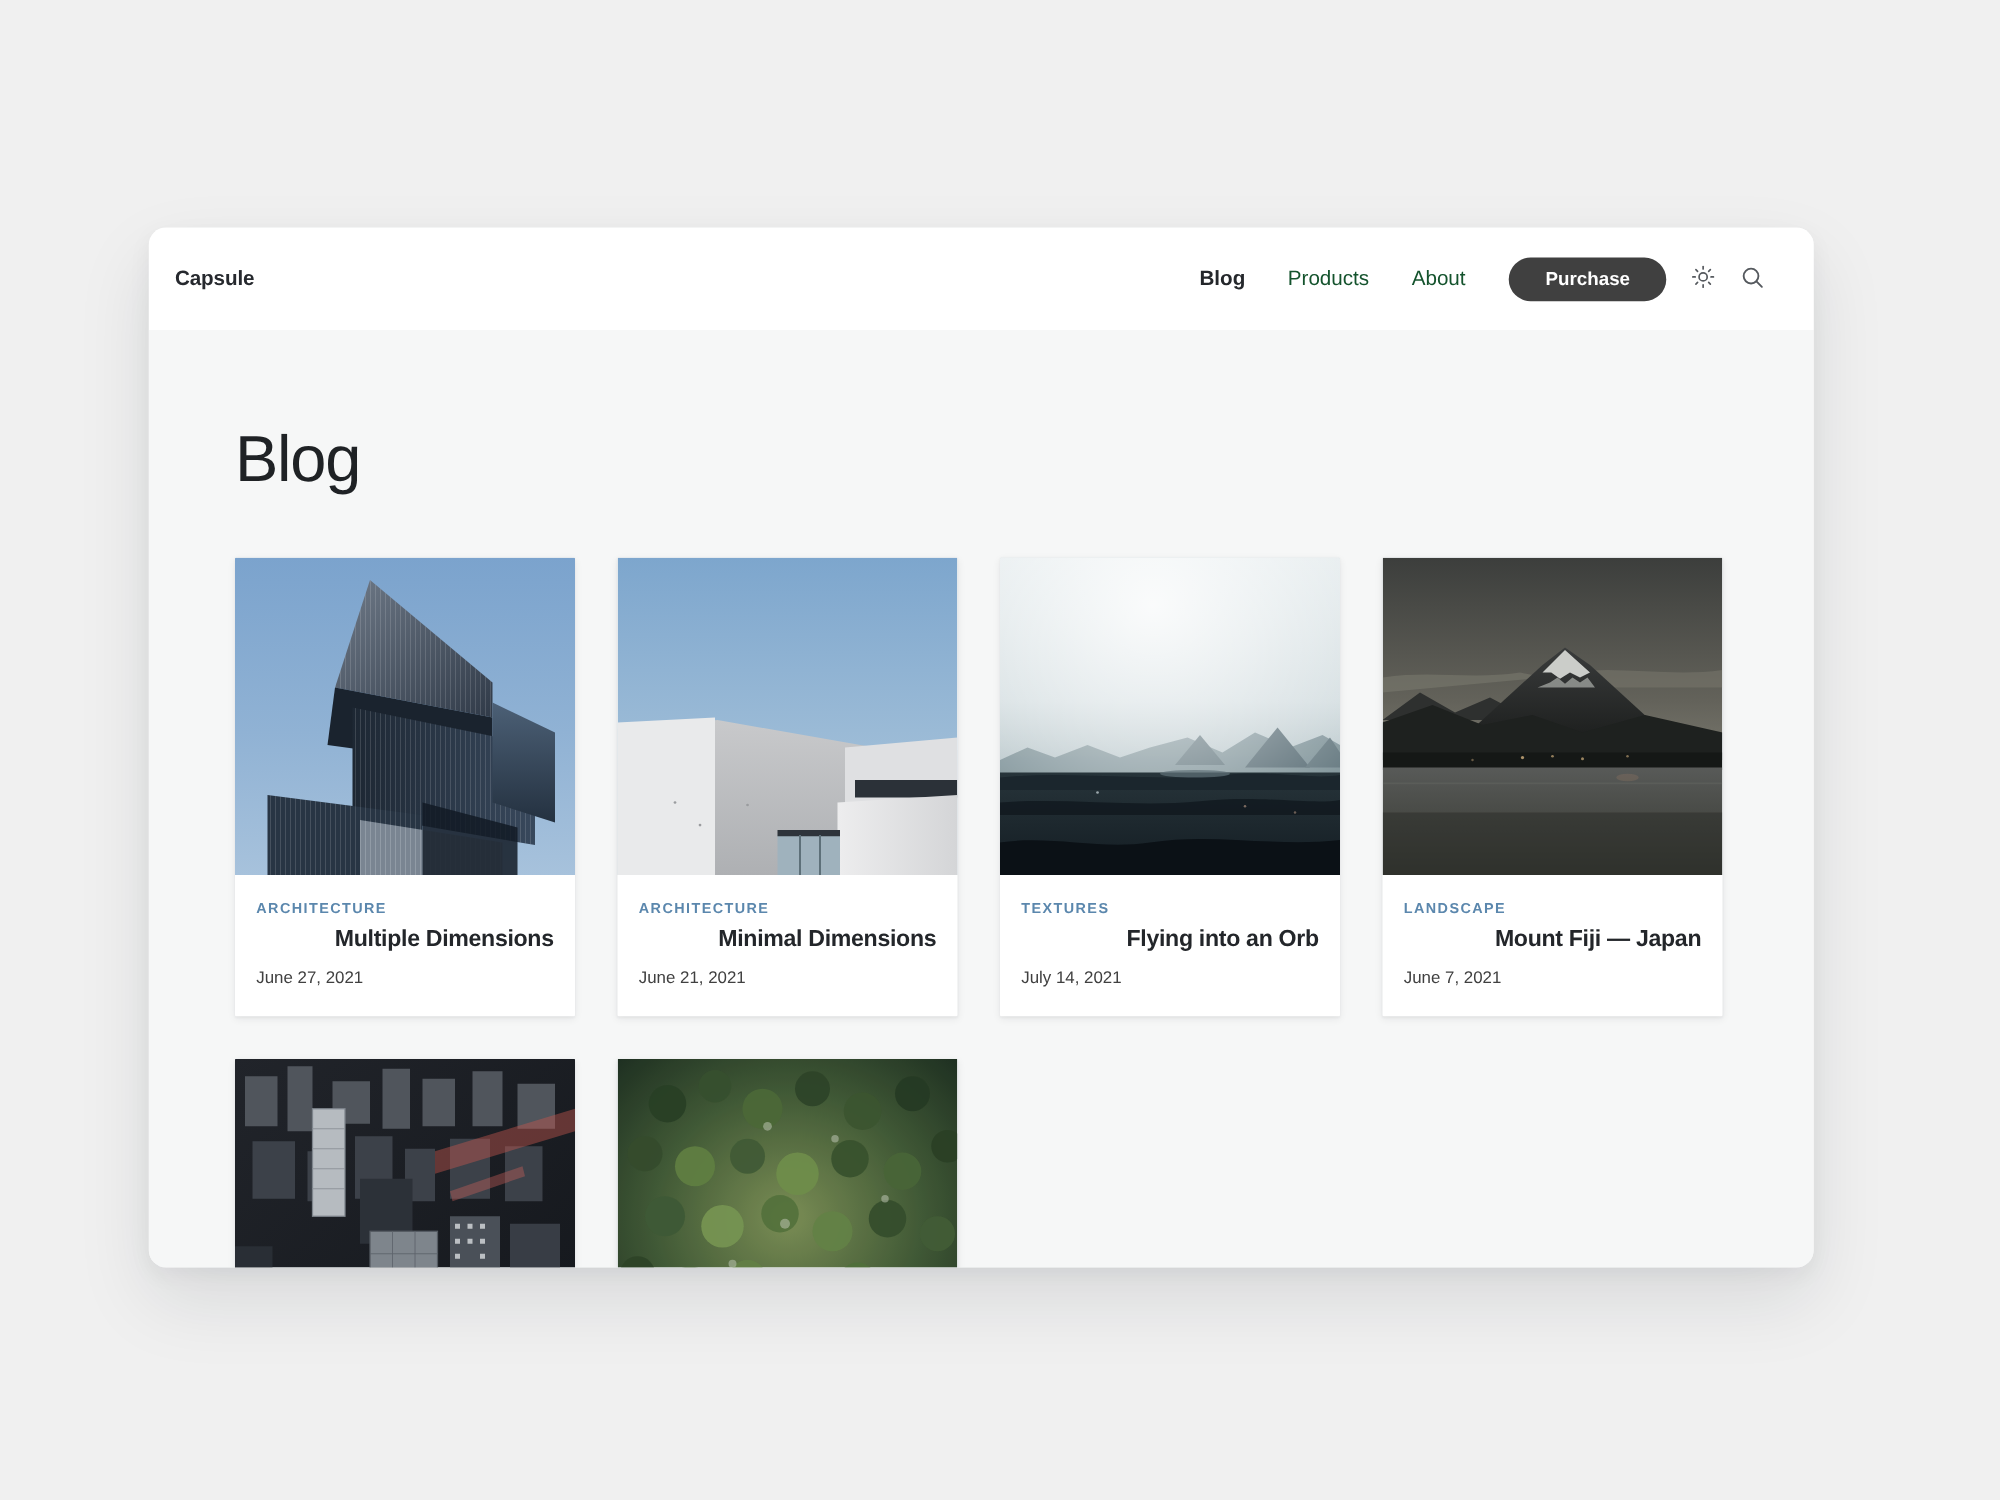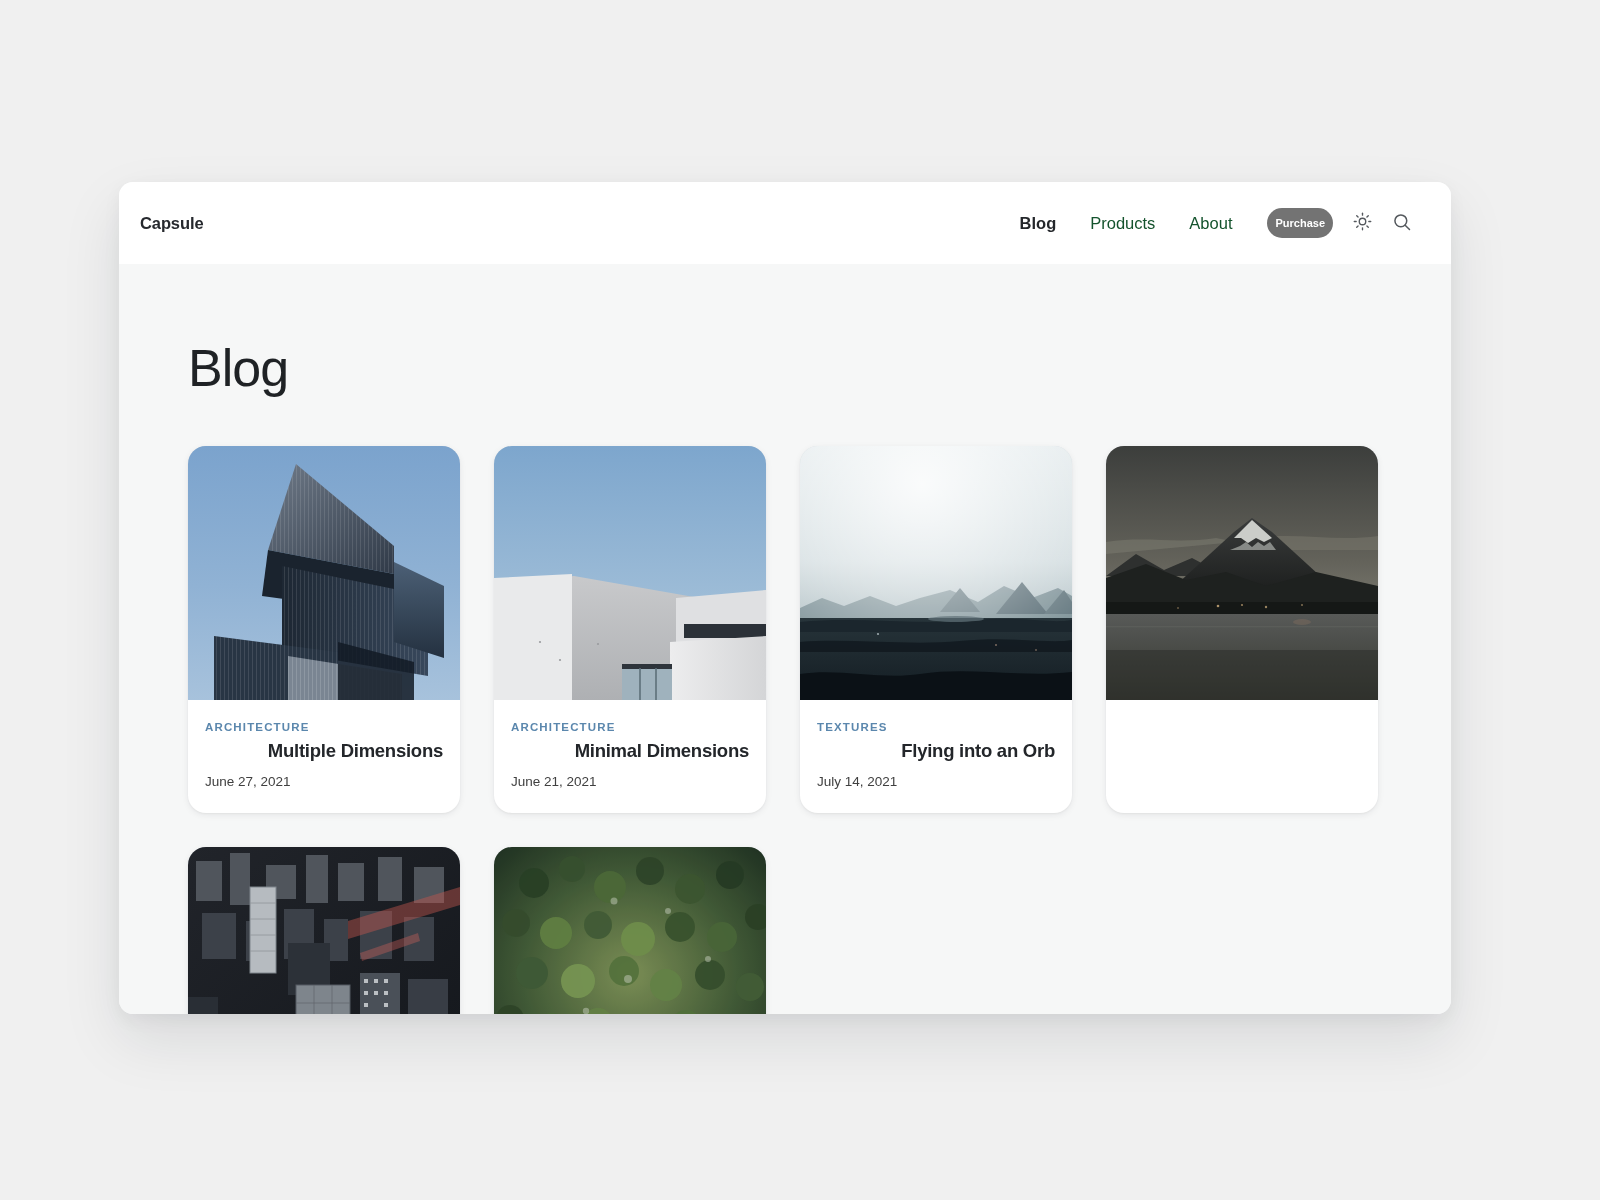--- a/index.html
+++ b/index.html
@@ -47,27 +47,27 @@
     font-size:16.5px;
     color:#14532d;
     padding:0 17px;
     text-decoration:none;
     white-space:nowrap;
   }
   .nav-link.active{ color:#24272b; font-weight:700; }
 
   .purchase-btn{
     margin-left:18px;
-    background:#737373;
+    background:#404040;
     color:#ffffff;
-    font-size:11px;
+    font-size:15px;
     font-weight:600;
     border:none;
     border-radius:999px;
-    padding:9px 8px;
+    padding:9px 29px;
     cursor:pointer;
     font-family:inherit;
     white-space:nowrap;
   }
   .icon-btn{
     background:none;border:none;cursor:pointer;
     width:34px;height:34px;
     display:flex;align-items:center;justify-content:center;
     color:#55595e;
   }
@@ -93,21 +93,21 @@
 
   
   #post-grid{
     margin-top:52px;
     display:grid;
     grid-template-columns:repeat(4, 272px);
     gap:34px;
   }
   .post-card{
     background:#ffffff;
-    border-radius:18px;
+    border-radius:1px;
     overflow:hidden;
     box-shadow:0 2px 7px rgba(30,35,45,.07),
                0 1px 2px rgba(30,35,45,.05);
     cursor:pointer;
   }
   .card-thumb{
     height:254px;
     position:relative;
     overflow:hidden;
     background:#cfd6db;
@@ -343,20 +343,25 @@
             <rect x="0" y="168" width="272" height="86" fill="url(#lake)"></rect>
             <circle cx="112" cy="160" r="1.3" fill="#c7a878" opacity=".85"></circle>
             <circle cx="136" cy="159" r="1.1" fill="#c7a878" opacity=".7"></circle>
             <circle cx="160" cy="161" r="1.2" fill="#c7a878" opacity=".75"></circle>
             <circle cx="196" cy="159" r="1" fill="#c7a878" opacity=".6"></circle>
             <circle cx="72" cy="162" r="1" fill="#b79a72" opacity=".5"></circle>
             <ellipse cx="196" cy="176" rx="9" ry="3" fill="#9a7a64" opacity=".28"></ellipse>
             <rect x="0" y="180" width="272" height="1.4" fill="#6a6c66" opacity=".35"></rect>
             <rect x="0" y="204" width="272" height="50" fill="#2c2e29" opacity=".55"></rect>
           </svg>
+        </div>
+        <div class="card-body">
+          <div class="card-category">LANDSCAPE</div>
+          <div class="card-title">Mount Fiji — Japan</div>
+          <div class="card-date">June 7, 2021</div>
         </div>
       </article>
 
       <article class="post-card">
         <div class="card-thumb">
           <svg viewBox="0 0 272 254" preserveAspectRatio="xMidYMid slice">
             <defs>
               <linearGradient id="cityBg" x1="0" y1="0" x2="1" y2="1">
                 <stop offset="0%" stop-color="#21242a"></stop>
                   <stop offset="100%" stop-color="#14171c"></stop>

